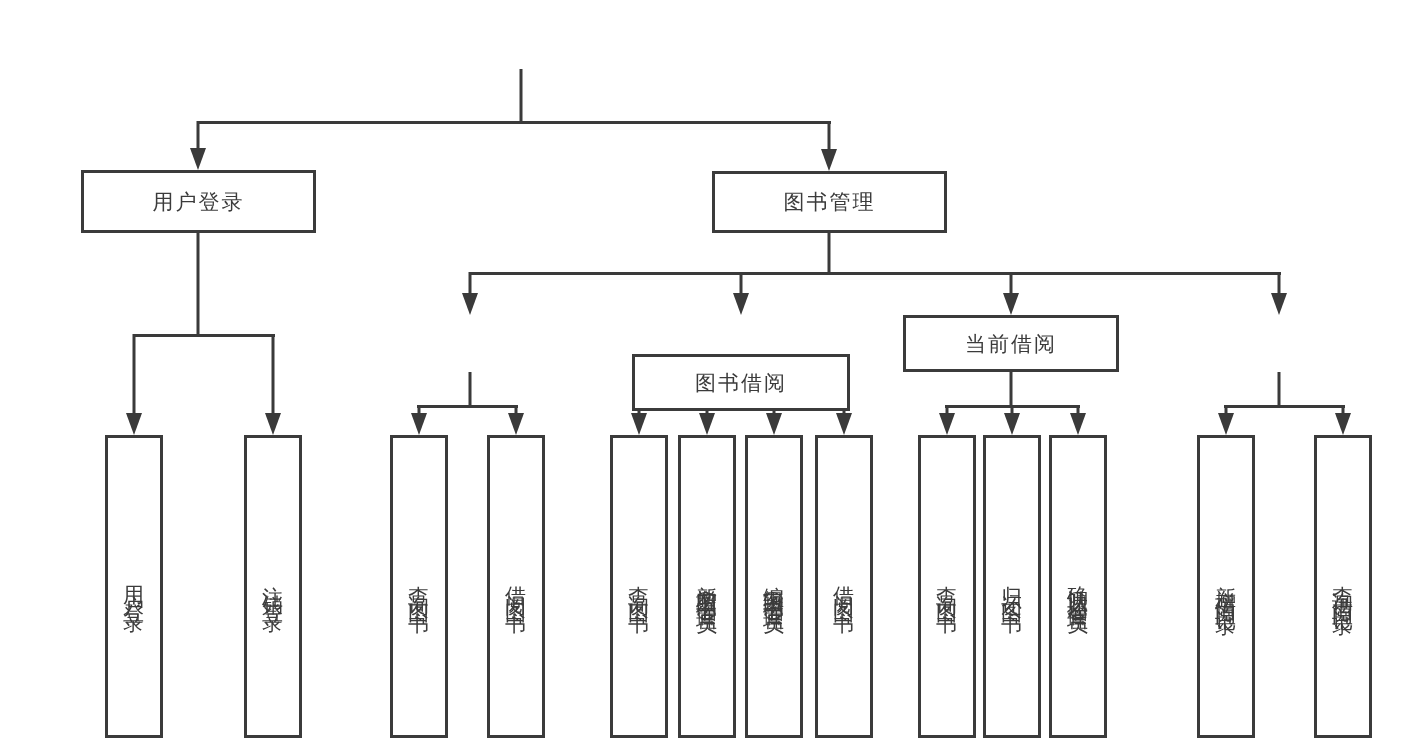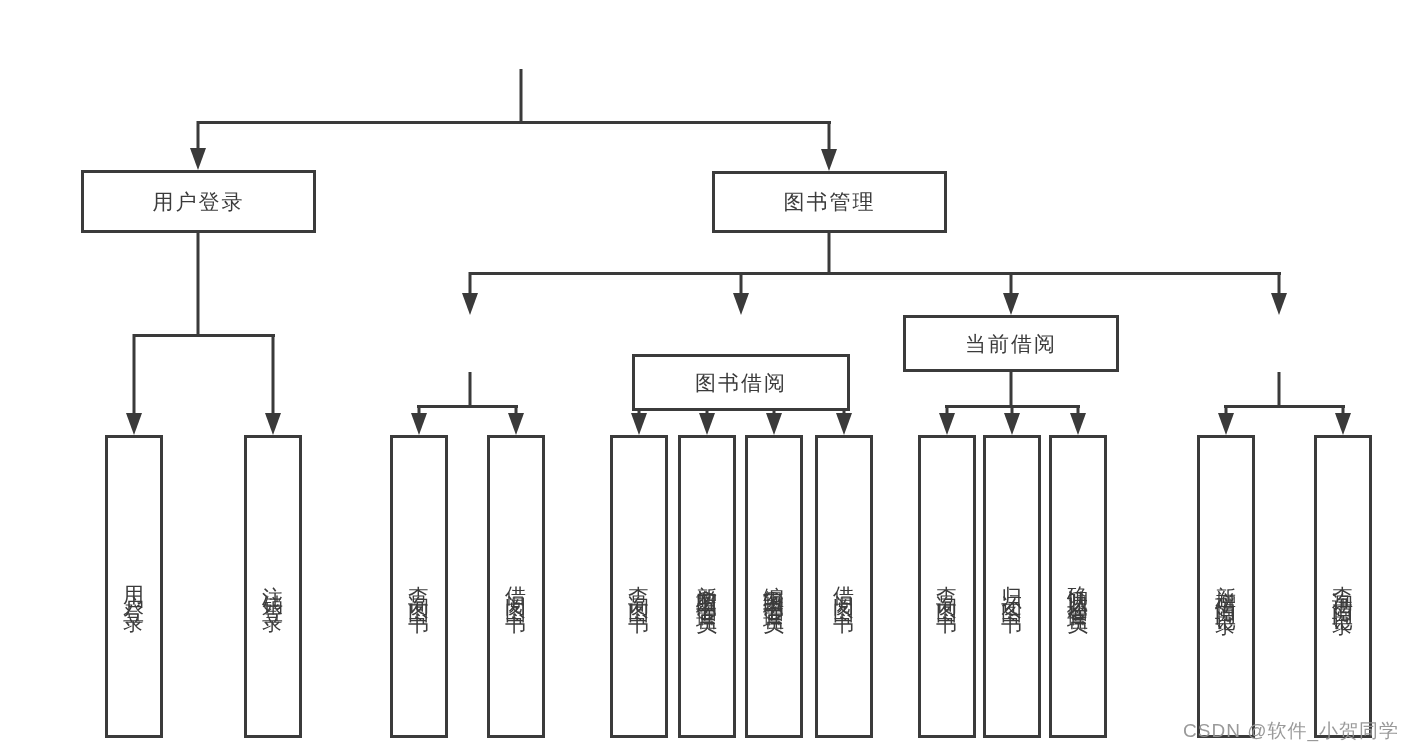--- a/index.html
+++ b/index.html
@@ -71,21 +71,20 @@
   <div class="node leaf" style="left:745px;top:435px;width:58px;height:303px;letter-spacing:4px;">编辑图书（管理员）</div>
   <div class="node leaf" style="left:815px;top:435px;width:58px;height:303px;">借阅图书</div>
 
   <div class="node leaf" style="left:918px;top:435px;width:58px;height:303px;">查询图书</div>
   <div class="node leaf" style="left:983px;top:435px;width:58px;height:303px;">归还图书</div>
   <div class="node leaf" style="left:1049px;top:435px;width:58px;height:303px;letter-spacing:4px;">确认归还（管理员）</div>
 
   <div class="node leaf" style="left:1197px;top:435px;width:58px;height:303px;letter-spacing:6px;">新增借阅记录</div>
   <div class="node leaf" style="left:1314px;top:435px;width:58px;height:303px;letter-spacing:6px;">查询借阅记录</div>
 
-  <div id="watermark">CSDN @软件_小贺同学</div>
 <div class="vline" style="left: 521px; top: 69px; height: 53px;"></div>
     <div class="hline" style="left: 197px; top: 121px; width: 634px;"></div>
     <div class="vline" style="left: 198px; top: 121px; height: 33px;"></div>
     <div class="arrowhead" style="left: 198px; top: 148px;"></div>
     <div class="vline" style="left: 829px; top: 121px; height: 34px;"></div>
     <div class="arrowhead" style="left: 829px; top: 149px;"></div>
     <div class="vline" style="left: 198px; top: 233px; height: 104px;"></div>
     <div class="hline" style="left: 133px; top: 334px; width: 142px;"></div>
     <div class="vline" style="left: 134px; top: 334px; height: 85px;"></div>
     <div class="arrowhead" style="left: 134px; top: 413px;"></div>

